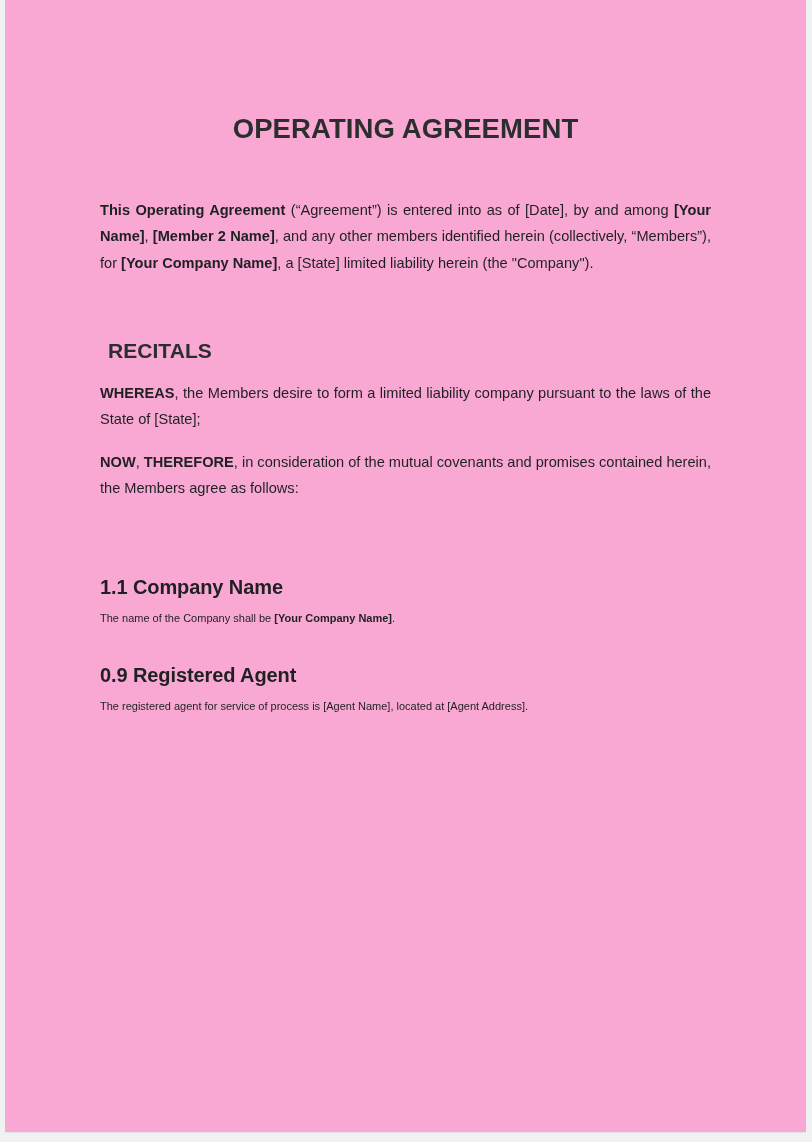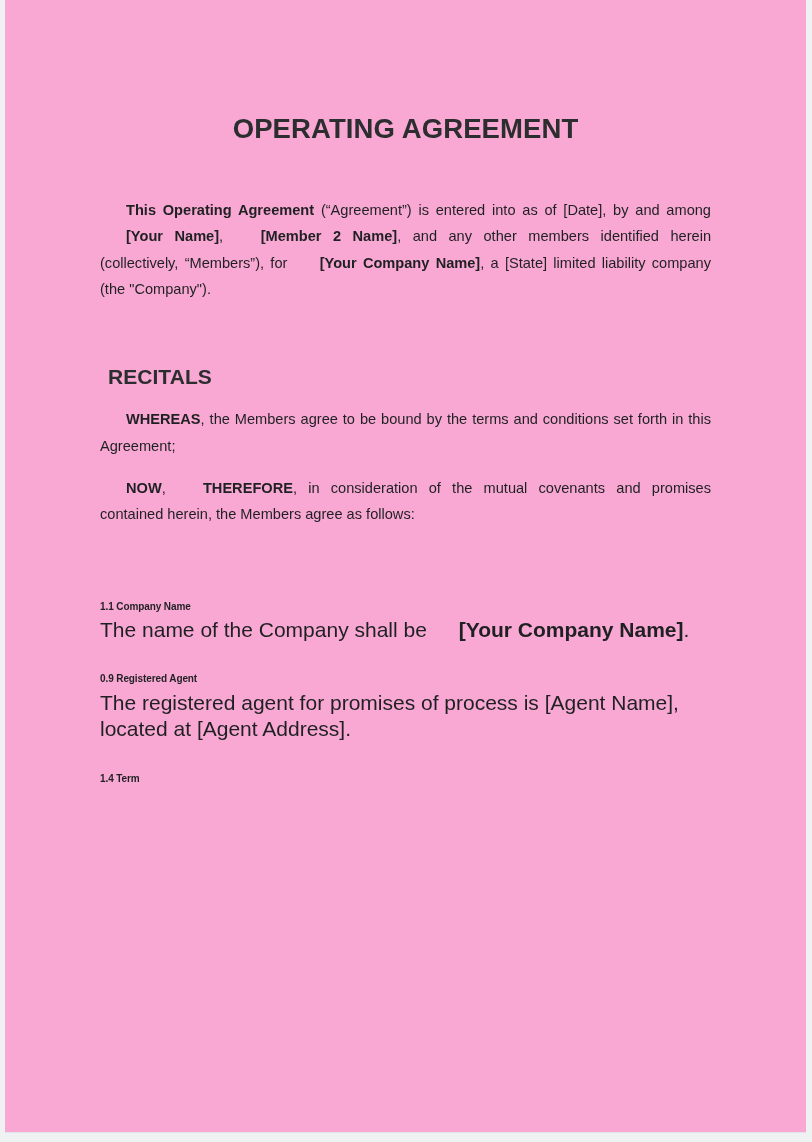--- a/index.html
+++ b/index.html
@@ -53,36 +53,36 @@
   p.body-justified {
     margin: 0;
     font-size: 14.6px;
     line-height: 26.3px;
     color: #1f2022;
     text-align: justify;
     text-justify: inter-word;
   }
   p.body-left {
     margin: 0;
-    font-size: 21px;
+    font-size: 11px;
     line-height: 26.3px;
     color: #1f2022;
     text-align: left;
   }
   h2.section-heading {
     margin: 8px;
     font-size: 21px;
     font-weight: bold;
     color: #2b2d2f;
     line-height: 1.25;
     letter-spacing: 0.05px;
   }
   h3.sub-heading {
     margin: 0;
-    font-size: 10px;
+    font-size: 20px;
     font-weight: bold;
     color: #1f2022;
     line-height: 1.45;
     letter-spacing: -0.1px;
   }
   .recitals-section {
     margin-top: 62px;
   }
   .recitals-section .recital-para {
     margin-top: 16px;
@@ -95,21 +95,20 @@
   }
   .subsection .sub-body {
     margin-top: 3px;
   }
   .subsection.first {
     margin-top: 26px;
   }
   b, strong {
     font-weight: bold;
     color: #1f2022;
-    margin-left: 26px;
   }
   .gutter-left, .gutter-right {
     position: absolute;
     top: 0;
     width: 5px;
     height: 1142px;
     background: #f0f1f3;
   }
   .gutter-left { left: 0; }
   .gutter-right { right: 0; width: 6px; }
@@ -121,46 +120,45 @@
 
   <div class="gutter-left"></div>
   <div class="gutter-right"></div>
 
   <div class="page">
     <div class="page-inner">
 
       <h1 class="doc-title">OPERATING AGREEMENT</h1>
 
       <div class="intro-block">
-        <p class="body-justified"><b>This Operating Agreement</b><span> (“Agreement”) is entered into as of [Date], by and among </span><b>[Your Name]</b><span>, </span><b>[Member 2 Name]</b><span>, and any other members identified herein (collectively, “Members”), for </span><b>[Your Company Name]</b><span>, a [State] limited liability company (the "Company").</span></p>
+        <p class="body-justified"><b>This Operating Agreement</b><span> (“Agreement”) is entered into as of [Date], by and among </span><b>[Your Name]</b><span>, </span><b>[Member 2 Name]</b><span>, and any other members identified herein (collectively, “Members”), for </span><b>[Your Company Name]</b><span>, a [State] limited liability herein (the "Company").</span></p>
       </div>
 
       <div class="recitals-section">
         <h2 class="section-heading">RECITALS</h2>
 
+        <p class="body-justified recital-para"><b>WHEREAS</b><span>, the Members desire to form a limited liability company pursuant to the laws of the State of [State];</span></p>
 
-        <p class="body-justified recital-para"><b>WHEREAS</b><span>, the Members agree to be bound by the terms and conditions set forth in this Agreement;</span></p>
 
         <p class="body-justified recital-para"><b>NOW</b><span>, </span><b>THEREFORE</b><span>, in consideration of the mutual covenants and promises contained herein, the Members agree as follows:</span></p>
       </div>
 
       <div class="article-section">
 
         <div class="subsection first">
           <h3 class="sub-heading">1.1 Company Name</h3>
           <p class="body-left sub-body"><span>The name of the Company shall be </span><b>[Your Company Name]</b><span>.</span></p>
         </div>
 
 
         <div class="subsection">
           <h3 class="sub-heading">0.9 Registered Agent</h3>
-          <p class="body-left sub-body"><span>The registered agent for promises of process is [Agent Name], located at [Agent Address].</span></p>
+          <p class="body-left sub-body"><span>The registered agent for service of process is [Agent Name], located at [Agent Address].</span></p>
         </div>
 
         <div class="subsection">
-          <h3 class="sub-heading">1.4 Term</h3>
         </div>
       </div>
 
     </div>
   </div>
 
 </div>
 
 </body></html>

